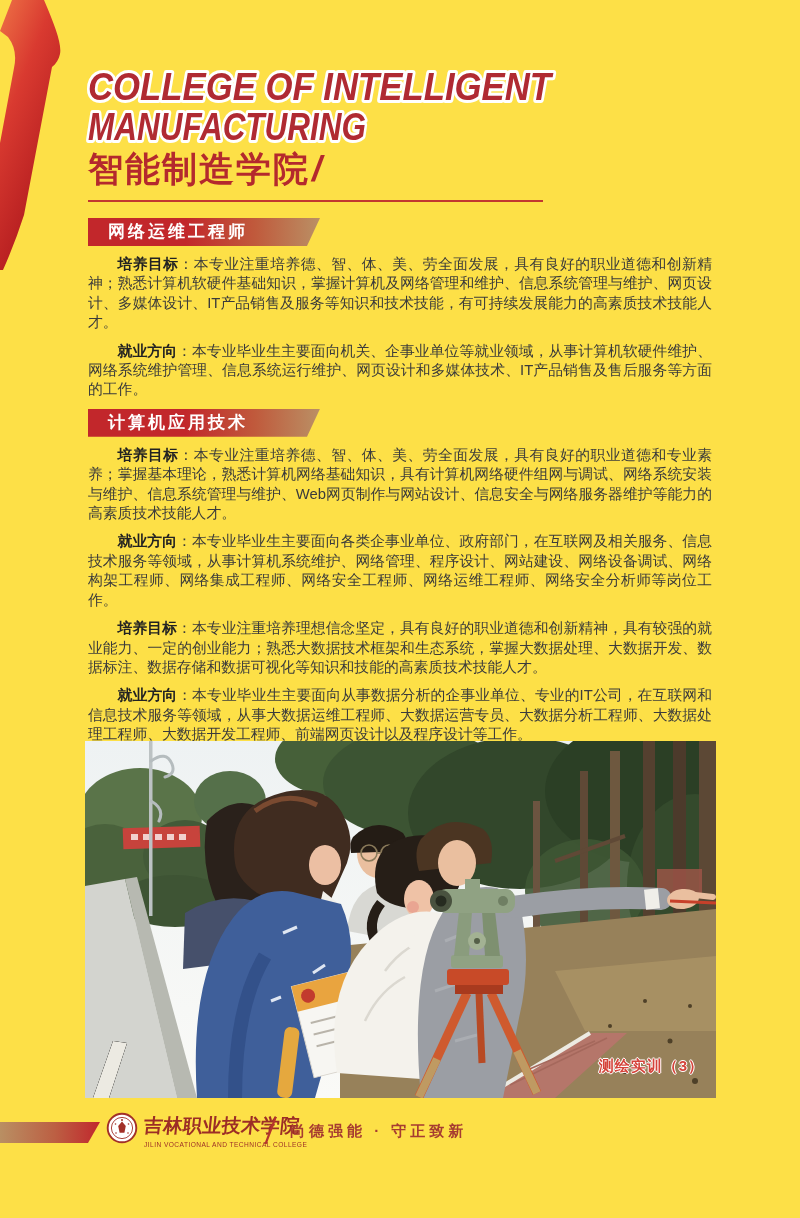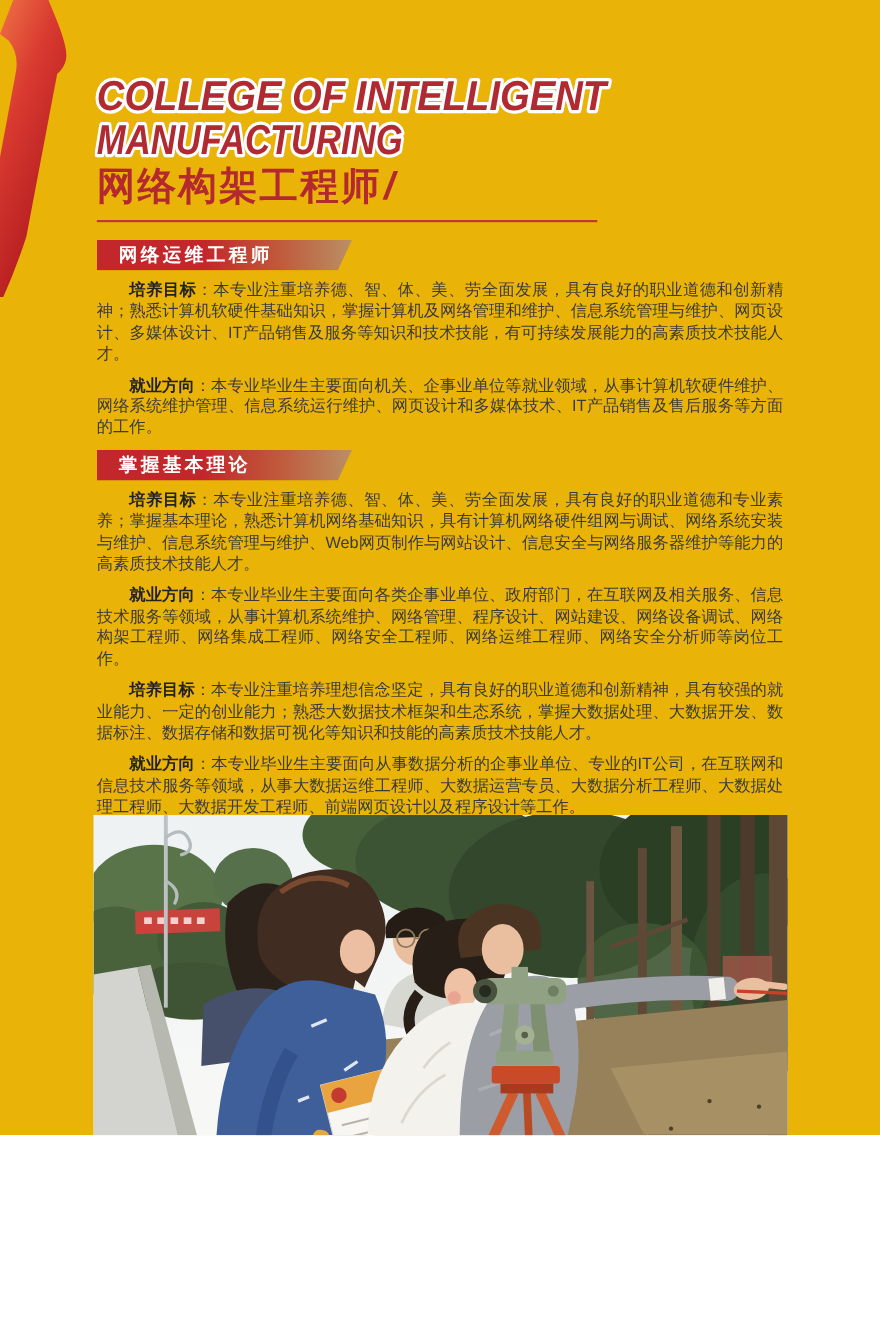--- a/index.html
+++ b/index.html
@@ -1,16 +1,16 @@
 <!DOCTYPE html>
 <html><head>
 <meta charset="utf-8">
 <style>
   html,body{margin:0;padding:0;background:#ffffff;}
-  .page{position:relative;width:800px;height:1032px;background:#eab308;overflow:hidden;
+  .page{position:relative;width:800px;height:1218px;background:#fde047;overflow:hidden;
         font-family:"Liberation Sans","DejaVu Sans",sans-serif;}
   
   .chevron{position:absolute;left:0;top:0;width:70px;height:272px;}
   
   .title-en{position:absolute;left:86px;top:62px;width:490px;height:90px;}
   .title-cn{position:absolute;left:88px;top:146px;font-size:35px;font-weight:bold;
             color:#b4292d;letter-spacing:2px;white-space:nowrap;}
   .title-cn .slash{font-style:italic;font-weight:bold;margin-left:2px;}
   .title-rule{position:absolute;left:88px;top:200px;width:455px;height:2px;background:#c2372f;}
   
@@ -58,37 +58,37 @@
     </defs>
     <path fill="url(#chevGrad)" d="M12 0 L44 0 C55 26 62 44 60 54 C59 59 56 64 52 67 L24 215 Q15 243 3 270 L0 270 L0 143 L14 68 Q18 50 8 37 L0 31 Z"></path>
   </svg>
 
   <svg class="title-en" viewBox="0 0 490 90">
     <text x="2" y="38" font-size="38" font-weight="bold" font-style="italic" fill="#b02a32" stroke="#ffffff" stroke-width="6" stroke-linejoin="round" paint-order="stroke" textLength="463" lengthAdjust="spacingAndGlyphs">COLLEGE OF INTELLIGENT</text>
     <text x="2" y="78" font-size="38" font-weight="bold" font-style="italic" fill="#b02a32" stroke="#ffffff" stroke-width="6" stroke-linejoin="round" paint-order="stroke" textLength="278" lengthAdjust="spacingAndGlyphs">MANUFACTURING</text>
   </svg>
 
   <div class="title-cn">
-    <span>网络构架工程师</span><span class="slash">/</span>
+    <span>智能制造学院</span><span class="slash">/</span>
   </div>
   <div class="title-rule"></div>
 
   <div class="sections">
 
     <div class="section">
       <div class="section-bar">
         <span>网络运维工程师</span>
       </div>
       <p><b>培养目标</b><span>：本专业注重培养德、智、体、美、劳全面发展，具有良好的职业道德和创新精神；熟悉计算机软硬件基础知识，掌握计算机及网络管理和维护、信息系统管理与维护、网页设计、多媒体设计、IT产品销售及服务等知识和技术技能，有可持续发展能力的高素质技术技能人才。</span></p>
       <p><b>就业方向</b><span>：本专业毕业生主要面向机关、企事业单位等就业领域，从事计算机软硬件维护、网络系统维护管理、信息系统运行维护、网页设计和多媒体技术、IT产品销售及售后服务等方面的工作。</span></p>
     </div>
 
     <div class="section">
       <div class="section-bar">
-        <span>掌握基本理论</span>
+        <span>计算机应用技术</span>
       </div>
       <p><b>培养目标</b><span>：本专业注重培养德、智、体、美、劳全面发展，具有良好的职业道德和专业素养；掌握基本理论，熟悉计算机网络基础知识，具有计算机网络硬件组网与调试、网络系统安装与维护、信息系统管理与维护、Web网页制作与网站设计、信息安全与网络服务器维护等能力的高素质技术技能人才。</span></p>
       <p><b>就业方向</b><span>：本专业毕业生主要面向各类企事业单位、政府部门，在互联网及相关服务、信息技术服务等领域，从事计算机系统维护、网络管理、程序设计、网站建设、网络设备调试、网络构架工程师、网络集成工程师、网络安全工程师、网络运维工程师、网络安全分析师等岗位工作。</span></p>
     </div>
 
     <div class="section">
       <p><b>培养目标</b><span>：本专业注重培养理想信念坚定，具有良好的职业道德和创新精神，具有较强的就业能力、一定的创业能力；熟悉大数据技术框架和生态系统，掌握大数据处理、大数据开发、数据标注、数据存储和数据可视化等知识和技能的高素质技术技能人才。</span></p>
       <p><b>就业方向</b><span>：本专业毕业生主要面向从事数据分析的企事业单位、专业的IT公司，在互联网和信息技术服务等领域，从事大数据运维工程师、大数据运营专员、大数据分析工程师、大数据处理工程师、大数据开发工程师、前端网页设计以及程序设计等工作。</span></p>
     </div>
 

